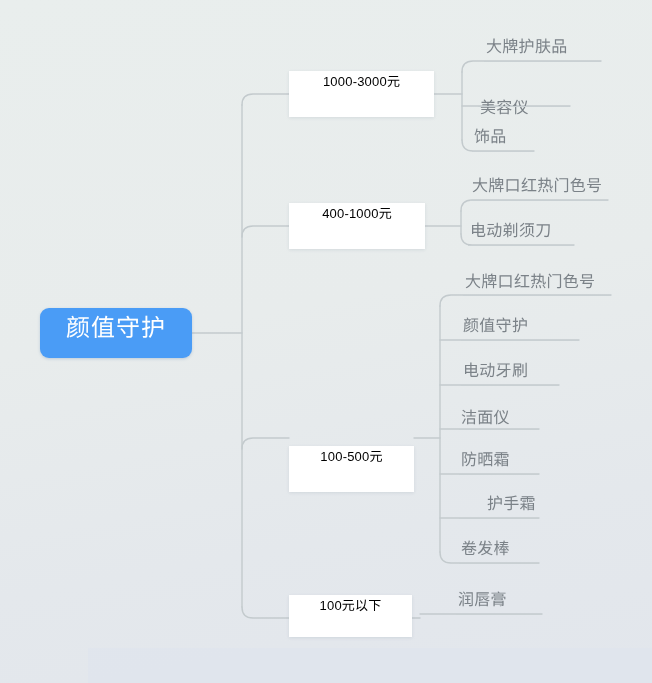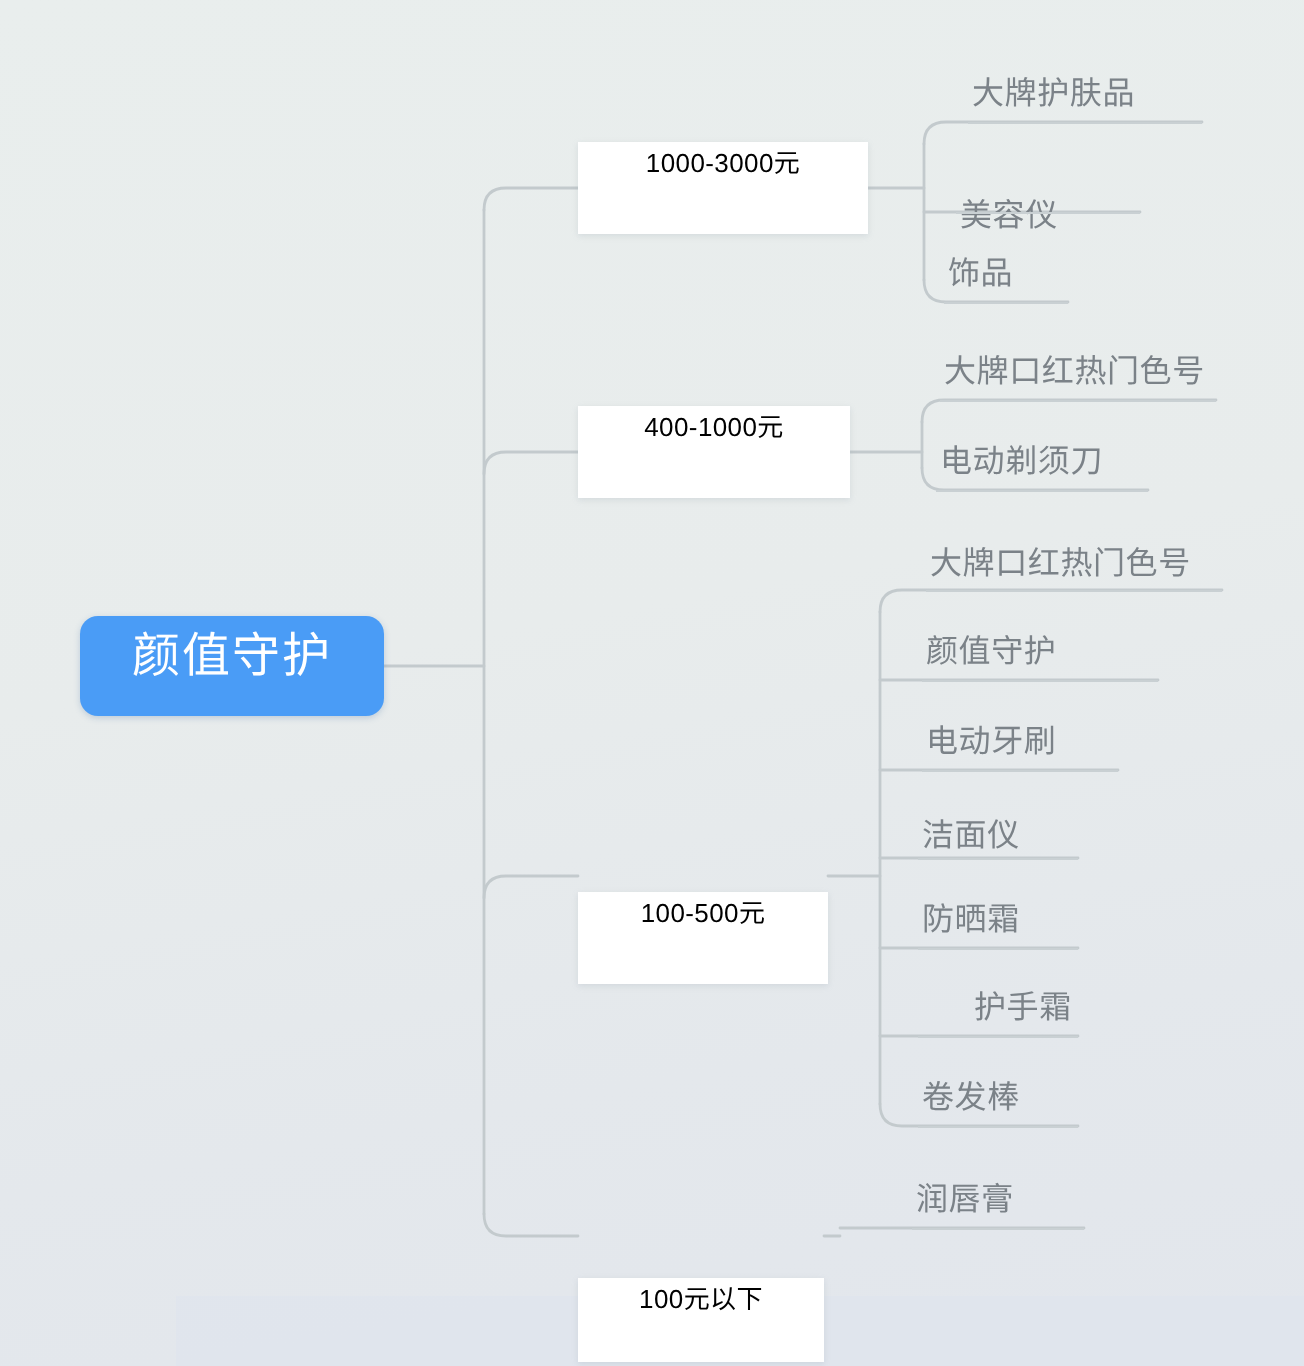--- a/index.html
+++ b/index.html
@@ -175,21 +175,21 @@
       </div>
       <div class="leaf-underline" style="left: 459px; top: 474px; width: 80px;"></div>
       <div class="node leaf-node" style="left: 485px; top: 490px; height: 26px;">
         <span>护手霜</span>
       </div>
       <div class="leaf-underline" style="left: 459px; top: 518px; width: 80px;"></div>
       <div class="node leaf-node" style="left: 459px; top: 535px; height: 26px;">
         <span>卷发棒</span>
       </div>
       <div class="leaf-underline" style="left: 459px; top: 563px; width: 80px;"></div>
-      <div class="node branch-node" style="left: 289px; top: 595px; width: 123px; height: 42px; margin-top: 44px;">
+      <div class="node branch-node" style="left: 289px; top: 595px; width: 123px; height: 42px;">
         <span>100元以下</span>
       </div>
       <div class="node leaf-node" style="left: 456px; top: 586px; height: 26px;">
         <span>润唇膏</span>
       </div>
       <div class="leaf-underline" style="left: 456px; top: 614px; width: 86px;"></div>
     </div>
 
 </div>
 

